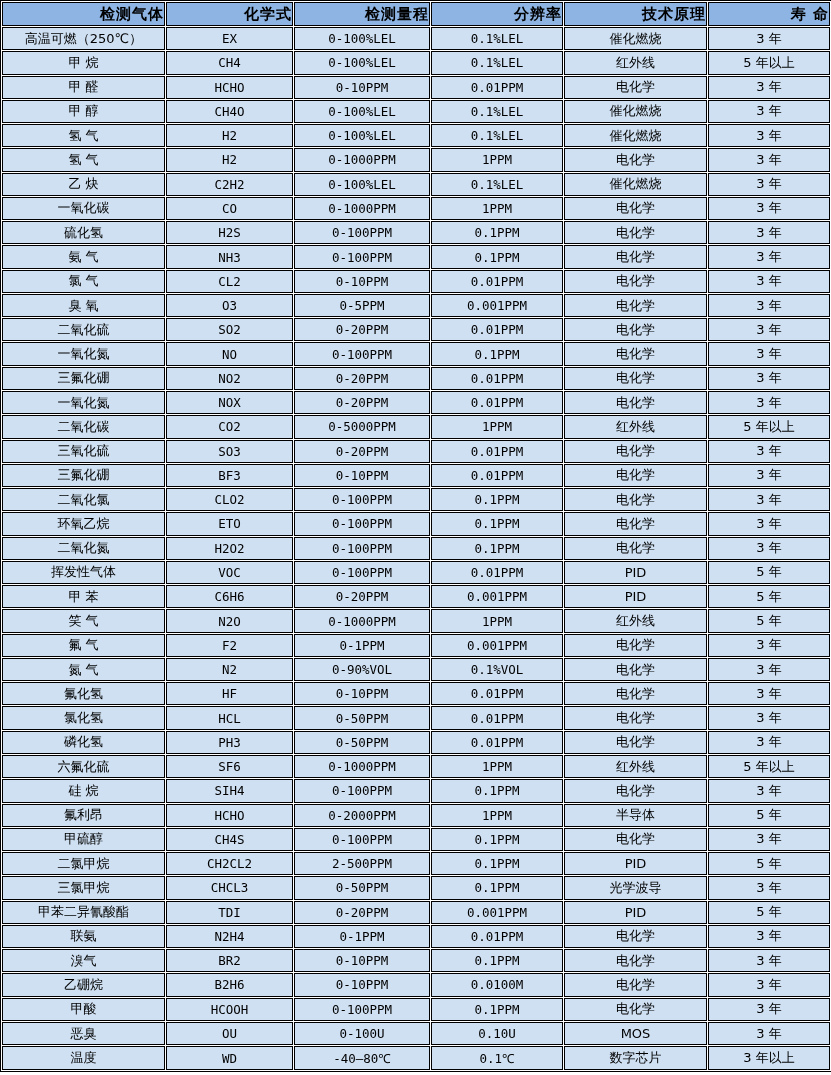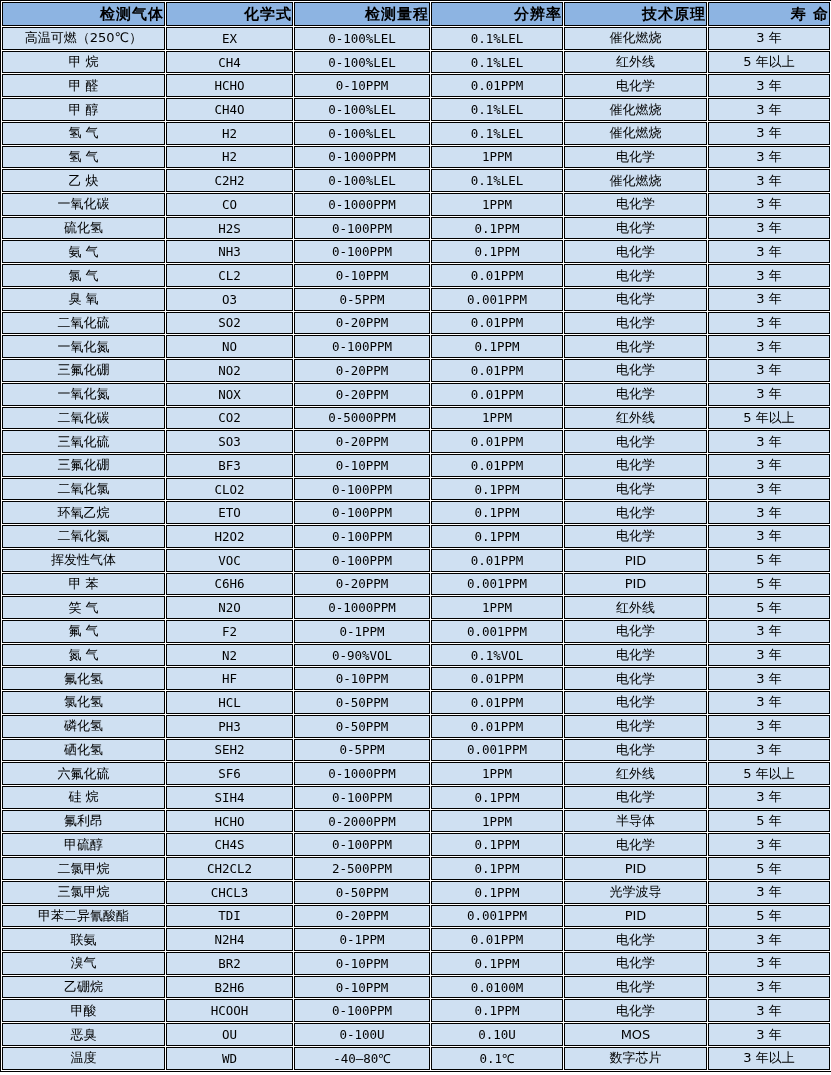--- a/index.html
+++ b/index.html
@@ -313,28 +313,20 @@
         </tr>
         <tr>
           <td>磷化氢</td>
           <td>PH3</td>
           <td>0-50PPM</td>
           <td>0.01PPM</td>
           <td>电化学</td>
           <td>3 年</td>
         </tr>
         <tr>
-          <td>硒化氢</td>
-          <td>SEH2</td>
-          <td>0-5PPM</td>
-          <td>0.001PPM</td>
-          <td>电化学</td>
-          <td>3 年</td>
-        </tr>
-        <tr>
           <td>六氟化硫</td>
           <td>SF6</td>
           <td>0-1000PPM</td>
           <td>1PPM</td>
           <td>红外线</td>
           <td>5 年以上</td>
         </tr>
         <tr>
           <td>硅 烷</td>
           <td>SIH4</td>

